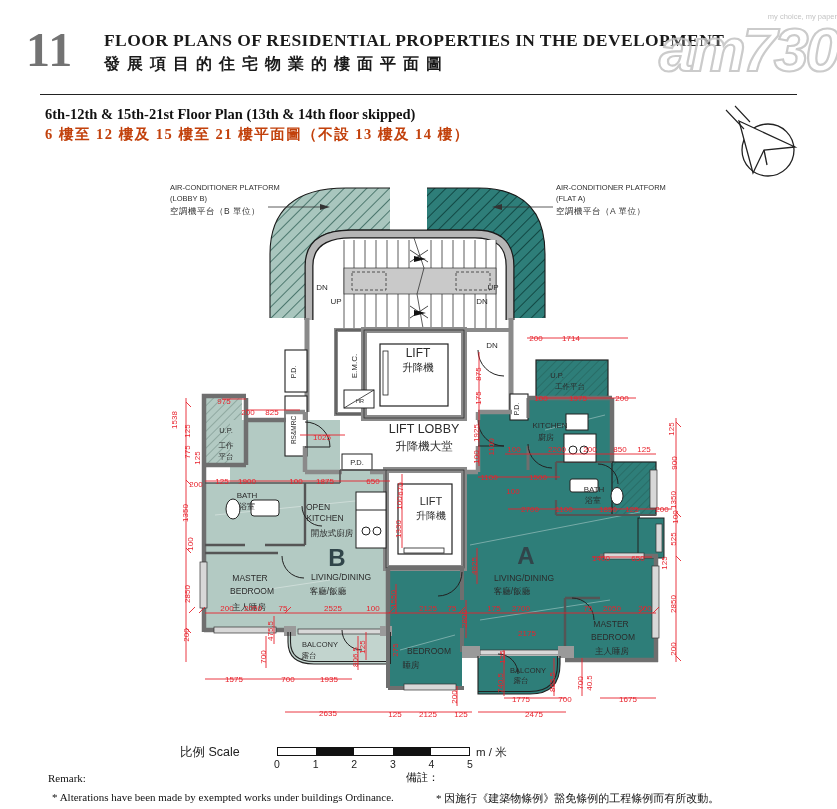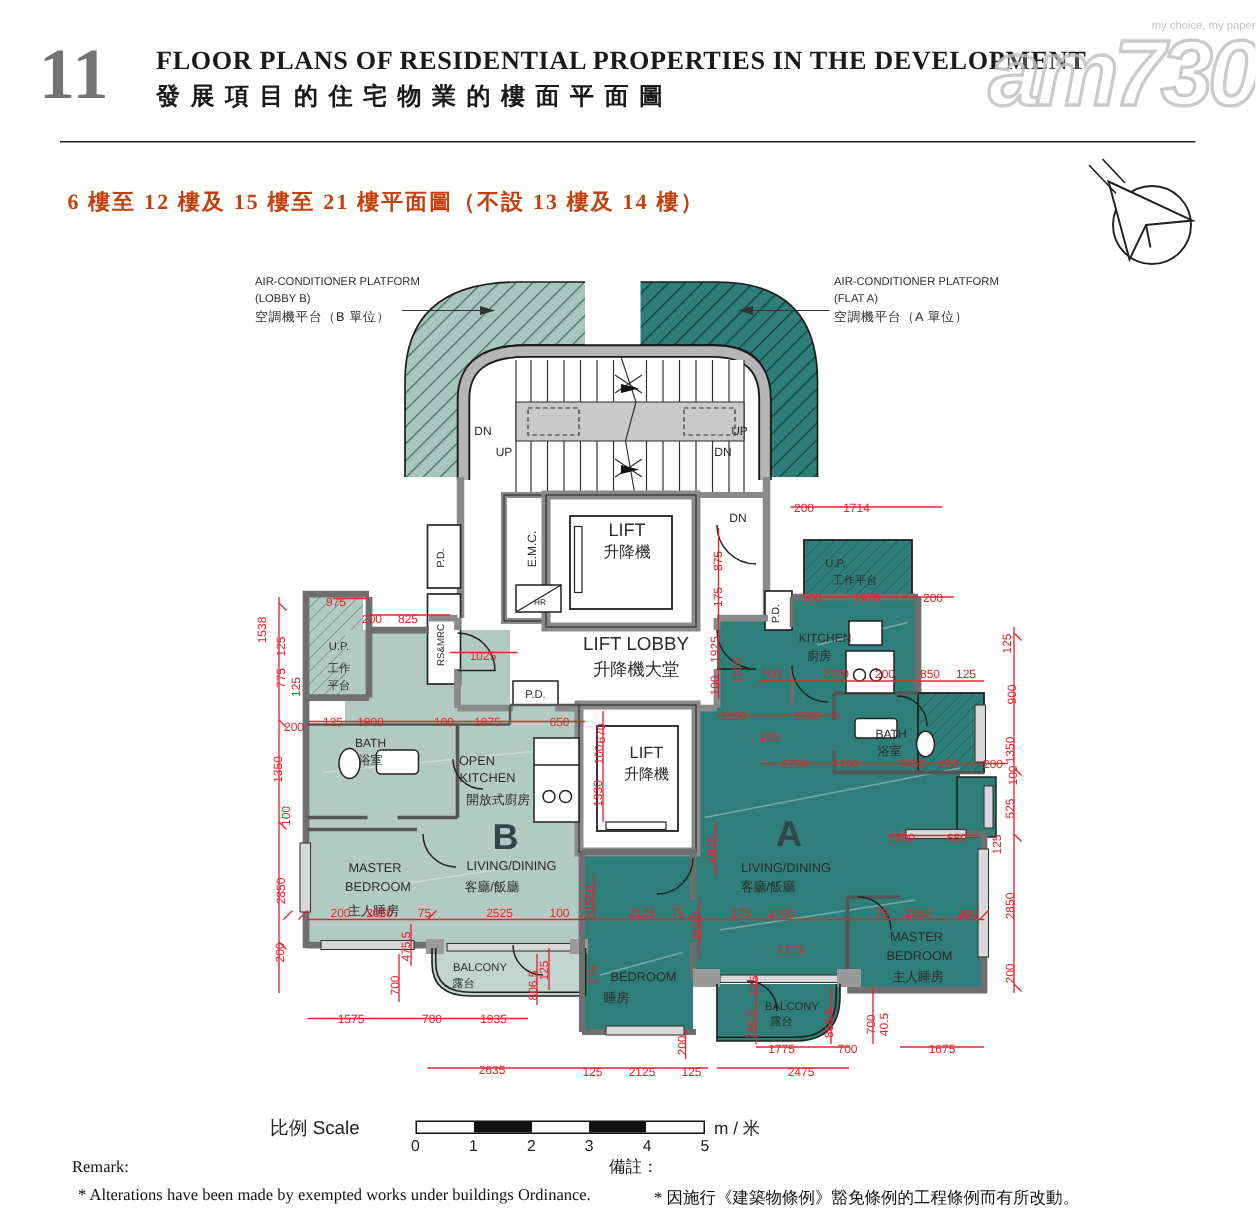--- a/index.html
+++ b/index.html
@@ -46,20 +46,21 @@
 
   <div class="abs secnum">11</div>
   <div class="abs title-zh">發展項目的住宅物業的樓面平面圖</div>
   <div class="abs title-en">FLOOR PLANS OF RESIDENTIAL PROPERTIES IN THE DEVELOPMENT</div>
   <div class="abs hrule"></div>
   <div class="abs wm">
     <div class="wm-tag">my choice, my paper</div>
     <div class="wm-brand">am730</div>
   </div>
 
+  <div class="abs sub-en">6th-12th &amp; 15th-21st Floor Plan (13th &amp; 14th floor skipped)</div>
   <div class="abs sub-zh">6 樓至 12 樓及 15 樓至 21 樓平面圖（不設 13 樓及 14 樓）</div>
 
   <div class="abs acl" style="left:170px;top:182px">
     <div>AIR-CONDITIONER PLATFORM</div>
     <div>(LOBBY B)</div>
     <div class="zh">空調機平台（B 單位）</div>
   </div>
   <div class="abs acl" style="left:556px;top:182px">
     <div>AIR-CONDITIONER PLATFORM</div>
     <div>(FLAT A)</div>

